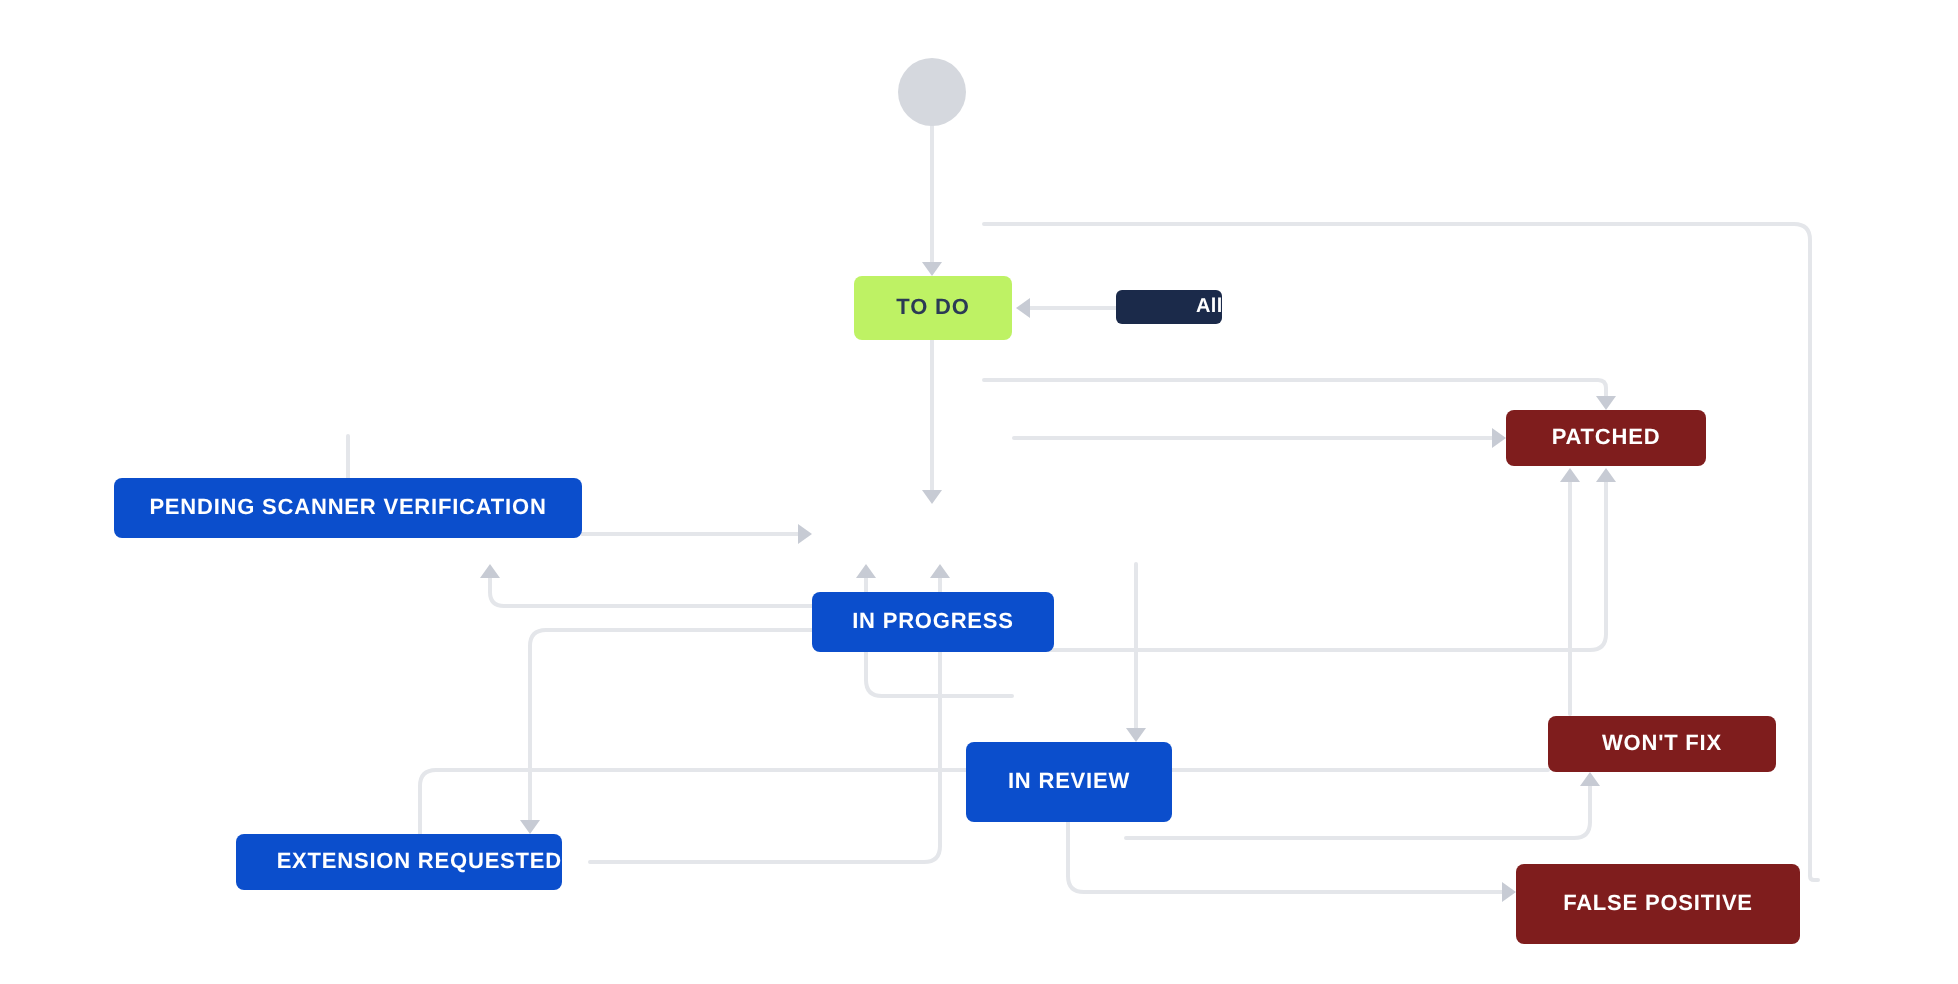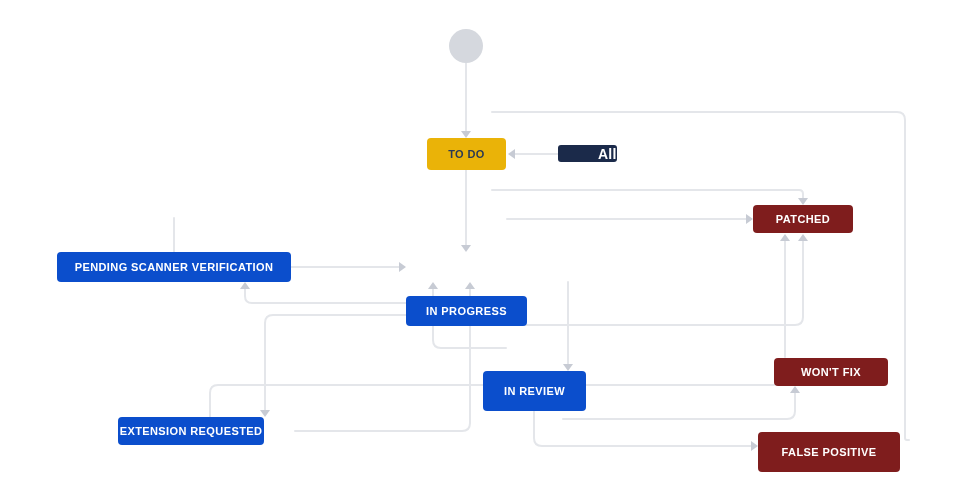--- a/index.html
+++ b/index.html
@@ -52,37 +52,37 @@
   }
   .node.status-blue {
     background: #0B4ECC;
     color: #ffffff;
   }
   .node.status-green {
     background: #7f1d1d;
     color: #ffffff;
   }
   .node.status-grey {
-    background: #eab308;
+    background: #bef264;
     color: #2B3A55;
   }
   .start-node {
     position: absolute;
     border-radius: 50%;
     background: #D5D8DE;
   }
   .transition-badge {
     position: absolute;
     box-sizing: border-box;
     display: flex;
     align-items: center;
     justify-content: center;
     background: #1B2A4A;
     color: #ffffff;
-    font-size: 14px;
+    font-size: 10px;
     font-weight: bold;
     border-radius: 3px;
     letter-spacing: 0.2px;
     white-space: nowrap;
     user-select: none;
     padding-left: 40px;
   }
 </style>
 </head>
 <body>
@@ -162,36 +162,36 @@
         <path class="edge-path" d="M 506 348 L 441 348 Q 433 348 433 340 L 433 289" stroke="#E4E6EA"></path>
         <polygon class="edge-head" points="428,289 438,289 433,282" fill="#C7CBD4"></polygon>
       </g>
     </svg>
 
   <div id="node-layer">
       <div class="start-node" style="left: 449px; top: 29px; width: 34px; height: 34px; background: rgb(213, 216, 222);"></div>
       <div class="node status-grey" style="left: 427px; top: 138px; width: 79px; height: 32px;">
         <span>TO DO</span>
       </div>
-      <div class="node status-blue" style="left: 57px; top: 252px; width: 234px; height: 30px;">
+      <div class="node status-blue" style="left: 57px; top: 239px; width: 234px; height: 30px;">
         <span>PENDING SCANNER VERIFICATION</span>
       </div>
       <div class="node status-blue" style="left: 406px; top: 252px; width: 121px; height: 30px; margin-top: 44px;">
         <span>IN PROGRESS</span>
       </div>
       <div class="node status-green" style="left: 753px; top: 205px; width: 100px; height: 28px;">
         <span>PATCHED</span>
       </div>
       <div class="node status-blue" style="left: 483px; top: 371px; width: 103px; height: 40px;">
         <span>IN REVIEW</span>
       </div>
       <div class="node status-green" style="left: 774px; top: 358px; width: 114px; height: 28px;">
         <span>WON'T FIX</span>
       </div>
-      <div class="node status-blue" style="left: 118px; top: 417px; width: 146px; height: 28px;">
+      <div class="node status-blue" style="left: 118px; top: 417px; width: 163px; height: 28px; justify-content: flex-end;">
         <span>EXTENSION REQUESTED</span>
       </div>
       <div class="node status-green" style="left: 758px; top: 432px; width: 142px; height: 40px;">
         <span>FALSE POSITIVE</span>
       </div>
       <div class="transition-badge" style="left: 558px; top: 145px; min-width: 25px; height: 17px; background: rgb(27, 42, 74);">
         <span>All</span>
       </div>
     </div>
 

